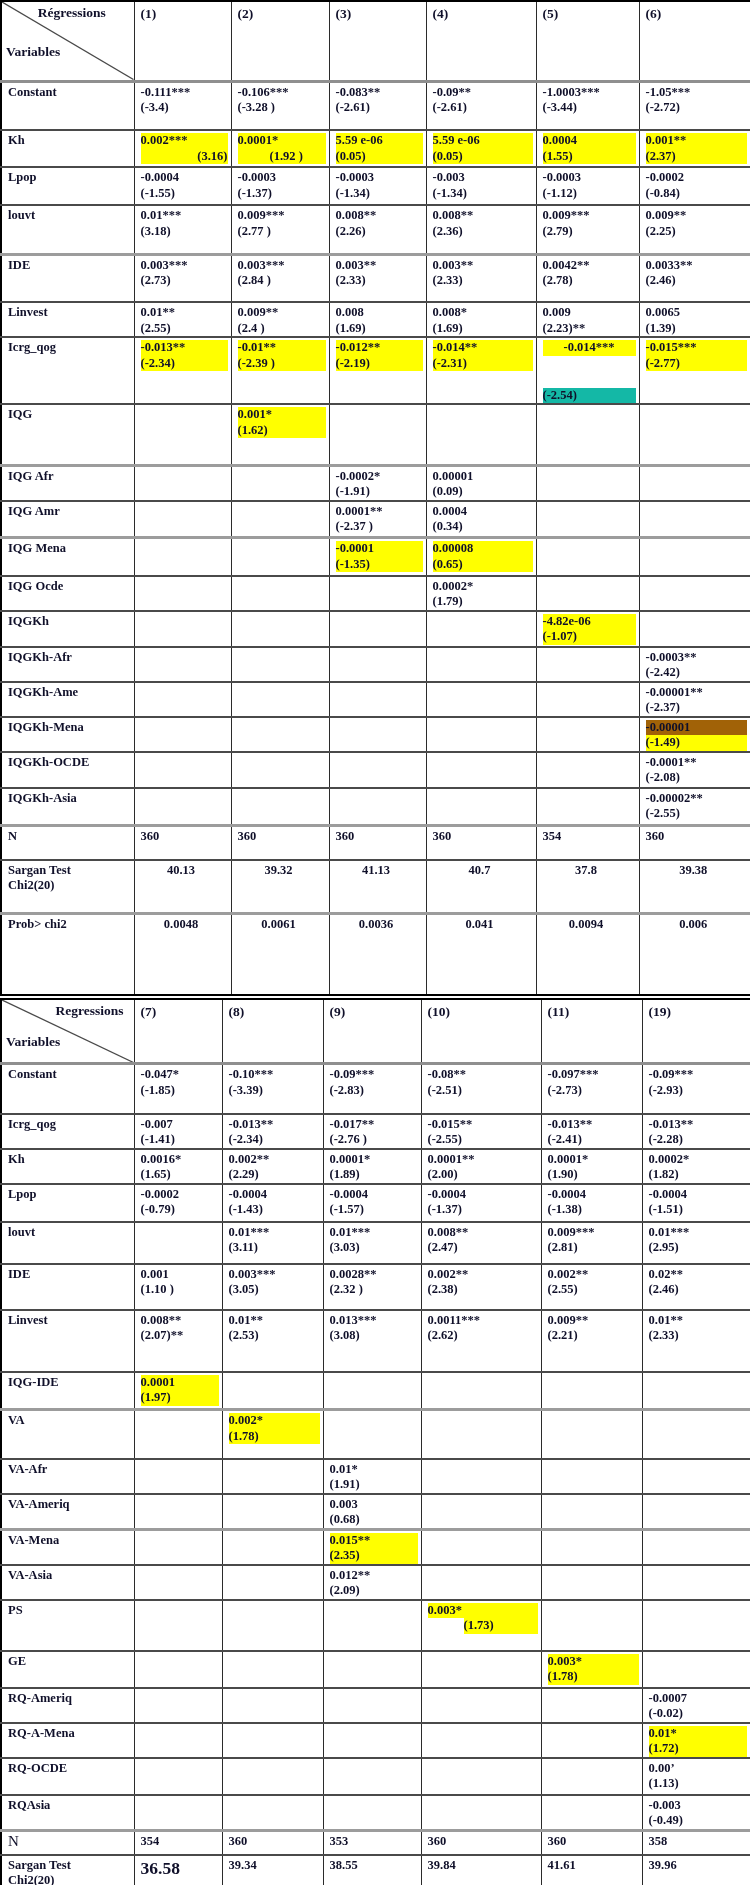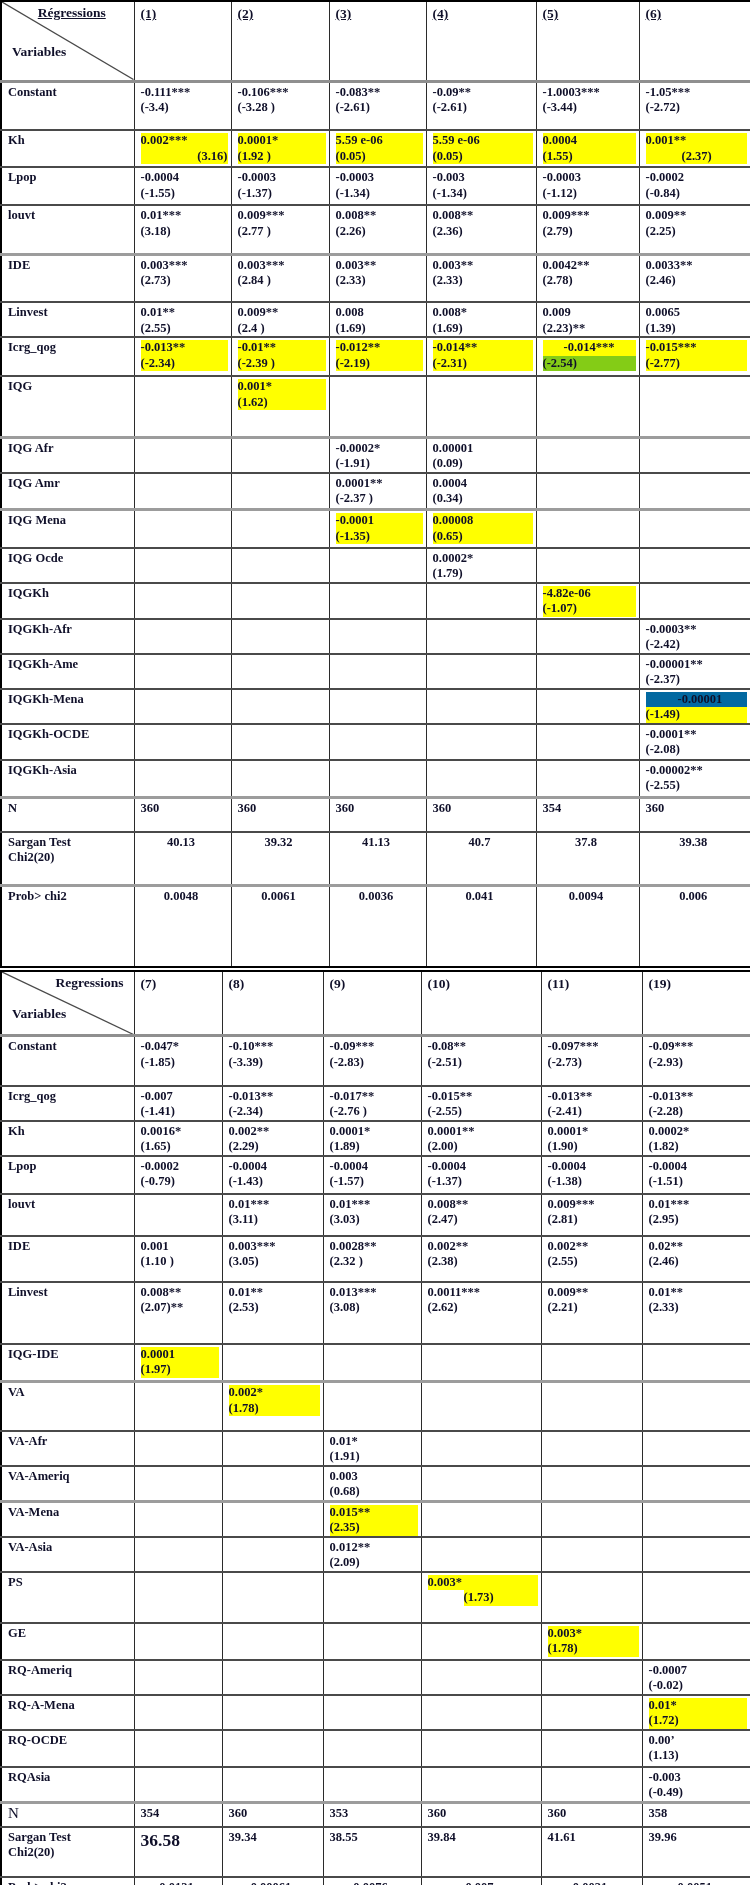--- a/index.html
+++ b/index.html
@@ -10,21 +10,21 @@
         padding:2px 3px 0 6px;font-weight:bold;font-size:12.5px;line-height:15.5px;
         overflow:hidden;box-sizing:border-box;}
   tbody tr{border-top:2px solid #4a4a4a;}
   tr.sep > td, tr.sep > th{border-top:3px solid #9c9c9c;}
   thead th{border-bottom:3px solid #8f8f8f;font-size:13.5px;padding-top:4px;}
   th.rowlabel{white-space:pre-line;}
   .corner{position:relative;padding:0;}
   .corner svg{position:absolute;left:0;top:0;width:100%;height:100%;}
   .corner .top{display:block;text-align:center;padding:3px 6px 0 14px;font-size:13.5px;}
   #t2 .corner .top{text-align:right;padding-right:10px;}
-  .corner .bottom{position:absolute;left:10px;font-size:13.5px;}
+  .corner .bottom{position:absolute;left:4px;font-size:13.5px;}
   #t1 .corner .bottom{top:42px;}
   #t2 .corner .bottom{top:34px;}
   .hl{background:#ffff00;}
   .vline{display:block;}
   .big{font-size:17.5px;line-height:20px;}
   td.center{text-align:center;padding-left:0;}
   #t2 tr[data-row="19"] th{font-weight:normal;font-size:15px;}
   .gap{height:2px;}
 </style>
 </head>
@@ -35,21 +35,21 @@
       <colgroup>
         <col style="width: 133px;">
         <col style="width: 97px;">
         <col style="width: 98px;">
         <col style="width: 97px;">
         <col style="width: 110px;">
         <col style="width: 103px;">
         <col style="width: 112px;">
       </colgroup>
       <thead>
-        <tr style="height: 80px; text-decoration: underline;">
+        <tr style="height: 80px;">
           <th class="corner">
             <svg preserveAspectRatio="none">
               <line x1="0" y1="0" x2="100%" y2="100%" stroke="#4a4a4a" stroke-width="1.3"></line>
             </svg>
             <span class="top">Régressions</span>
             <span class="bottom">Variables</span>
           </th>
           <th>(1)</th>
           <th>(2)</th>
           <th>(3)</th>
@@ -87,37 +87,37 @@
           </td>
         </tr>
         <tr data-row="1" style="height: 37px;">
           <th class="rowlabel">Kh</th>
           <td>
             <span class="vline hl" style="background: rgb(255, 255, 0);">0.002***</span>
             <span class="vline hl" style="background: rgb(255, 255, 0); text-align: right;">(3.16)</span>
           </td>
           <td>
             <span class="vline hl" style="background: rgb(255, 255, 0);">0.0001*</span>
-            <span class="vline hl" style="background: rgb(255, 255, 0);">(1.92 )</span>
+            <span class="vline hl" style="background: rgb(255, 255, 0); padding-left: 32px;">(1.92 )</span>
           </td>
           <td>
             <span class="vline hl" style="background: rgb(255, 255, 0);">5.59 e-06</span>
             <span class="vline hl" style="background: rgb(255, 255, 0);">(0.05)</span>
           </td>
           <td>
             <span class="vline hl" style="background: rgb(255, 255, 0);">5.59 e-06</span>
             <span class="vline hl" style="background: rgb(255, 255, 0);">(0.05)</span>
           </td>
           <td>
             <span class="vline hl" style="background: rgb(255, 255, 0);">0.0004</span>
             <span class="vline hl" style="background: rgb(255, 255, 0);">(1.55)</span>
           </td>
           <td>
             <span class="vline hl" style="background: rgb(255, 255, 0);">0.001**</span>
-            <span class="vline hl" style="background: rgb(255, 255, 0); padding-left: 36px;">(2.37)</span>
+            <span class="vline hl" style="background: rgb(255, 255, 0);">(2.37)</span>
           </td>
         </tr>
         <tr data-row="2" style="height: 38px;">
           <th class="rowlabel">Lpop</th>
           <td>
             <span class="vline">-0.0004</span>
             <span class="vline">(-1.55)</span>
           </td>
           <td>
             <span class="vline">-0.0003</span>
@@ -234,21 +234,21 @@
           <td>
             <span class="vline hl" style="background: rgb(255, 255, 0);">-0.012**</span>
             <span class="vline hl" style="background: rgb(255, 255, 0);">(-2.19)</span>
           </td>
           <td>
             <span class="vline hl" style="background: rgb(255, 255, 0);">-0.014**</span>
             <span class="vline hl" style="background: rgb(255, 255, 0);">(-2.31)</span>
           </td>
           <td>
             <span class="vline hl" style="background: rgb(255, 255, 0); text-align: center;">-0.014***</span>
-            <span class="vline hl" style="background: #84cc16;">(-2.54)</span>
+            <span class="vline hl" style="background: #14b8a6; margin-top: 32px;">(-2.54)</span>
           </td>
           <td>
             <span class="vline hl" style="background: rgb(255, 255, 0);">-0.015***</span>
             <span class="vline hl" style="background: rgb(255, 255, 0);">(-2.77)</span>
           </td>
         </tr>
         <tr data-row="7" style="height: 61px;">
           <th class="rowlabel">IQG</th>
           <td></td>
           <td>
@@ -354,21 +354,21 @@
           </td>
         </tr>
         <tr data-row="15" style="height: 34px;">
           <th class="rowlabel">IQGKh-Mena</th>
           <td></td>
           <td></td>
           <td></td>
           <td></td>
           <td></td>
           <td>
-            <span class="vline hl" style="background: #0369a1; padding-left: 32px;">-0.00001</span>
+            <span class="vline hl" style="background: #a16207;">-0.00001</span>
             <span class="vline hl" style="background: rgb(255, 255, 0);">(-1.49)</span>
           </td>
         </tr>
         <tr data-row="16" style="height: 36px;">
           <th class="rowlabel">IQGKh-OCDE</th>
           <td></td>
           <td></td>
           <td></td>
           <td></td>
           <td></td>

